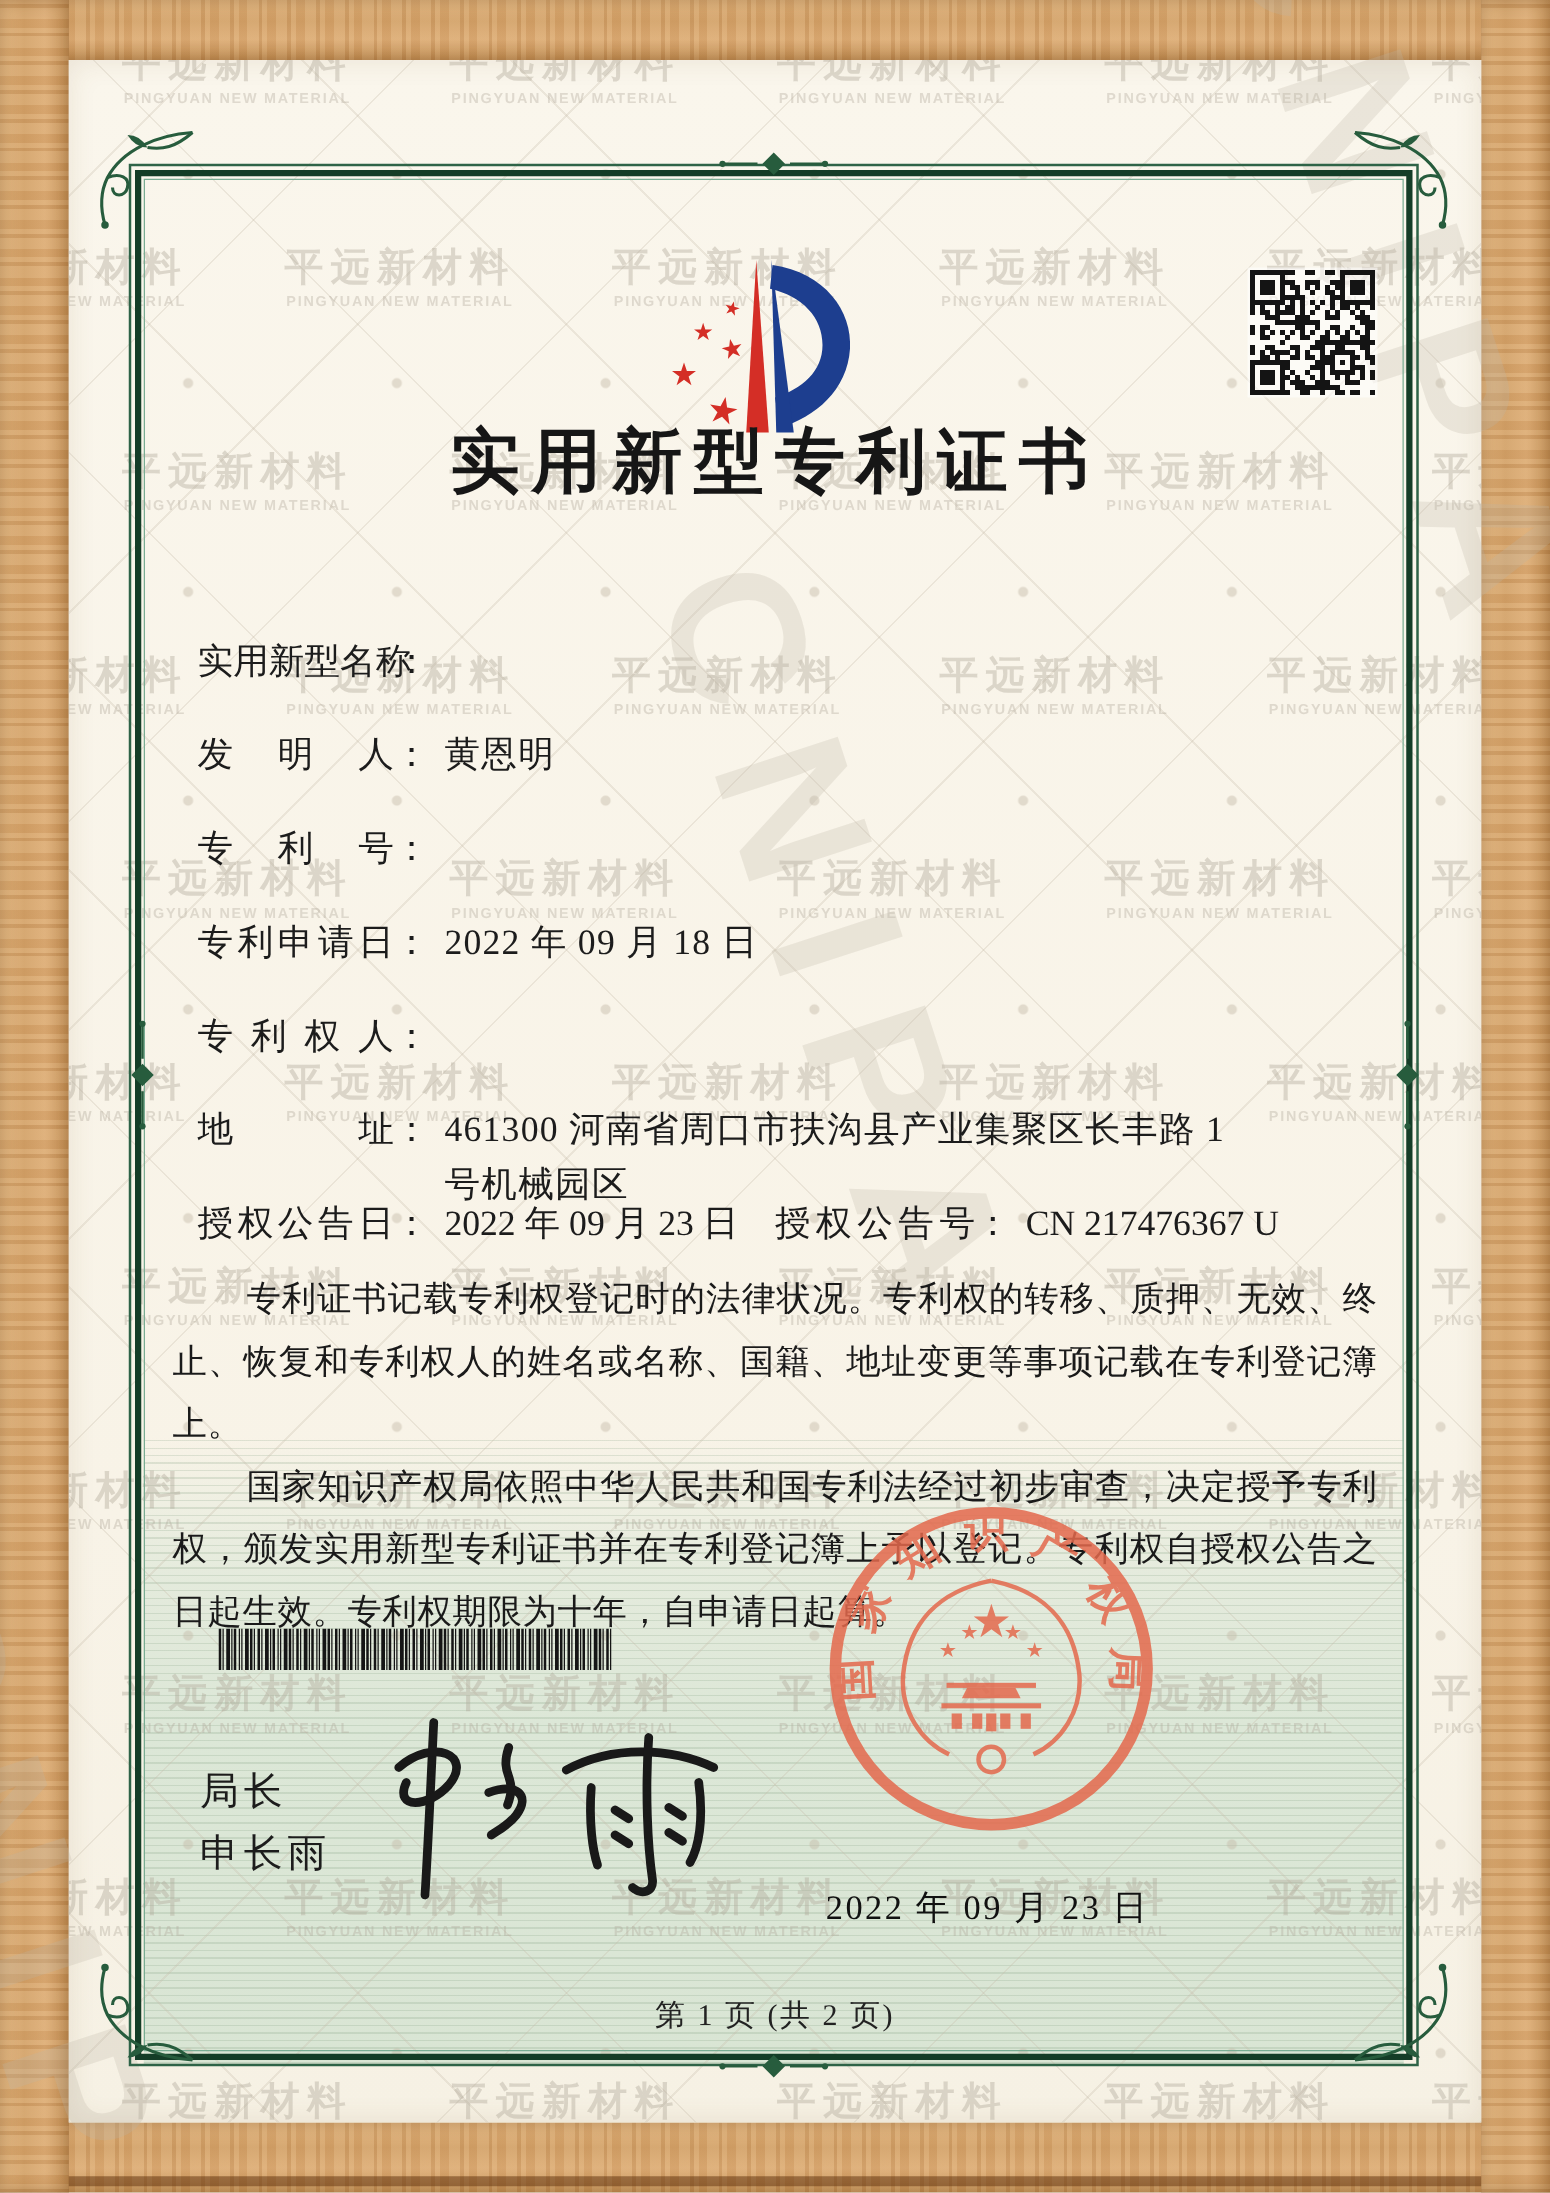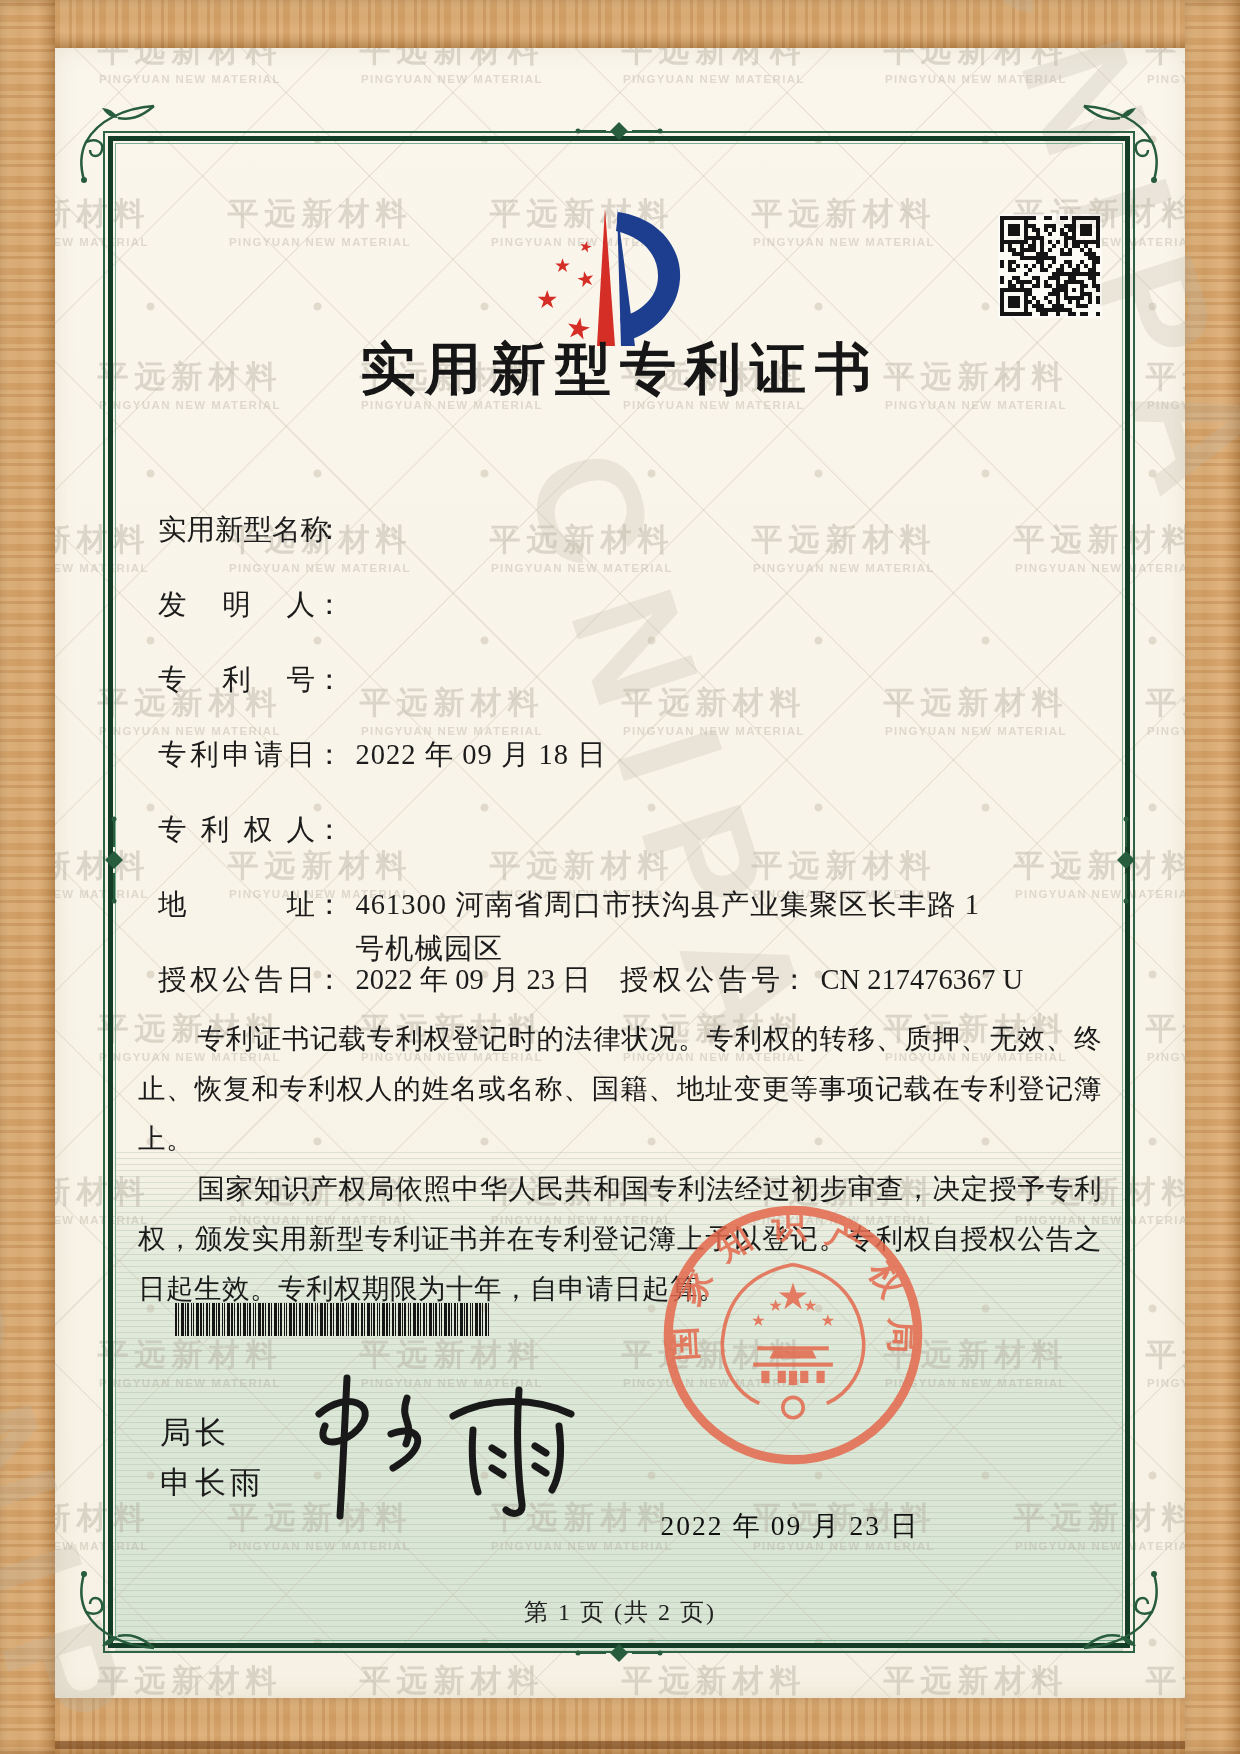--- a/index.html
+++ b/index.html
@@ -1045,20 +1045,21 @@
       </span>
       <span class="colon" data-name="colon">：</span>
   </div>
   <div id="frow-1" class="frow z5" data-name="field-inventor">
     <span class="jlabel" data-name="field-label">
         <span>发</span>
         <span>明</span>
         <span>人</span>
       </span>
       <span class="colon" data-name="colon">：</span>
+      <span class="fval" data-name="field-value">黄恩明</span>
   </div>
   <div id="frow-2" class="frow z5" data-name="field-patent-number">
     <span class="jlabel" data-name="field-label">
         <span>专</span>
         <span>利</span>
         <span>号</span>
       </span>
       <span class="colon" data-name="colon">：</span>
   </div>
   <div id="frow-3" class="frow z5" data-name="field-application-date">

